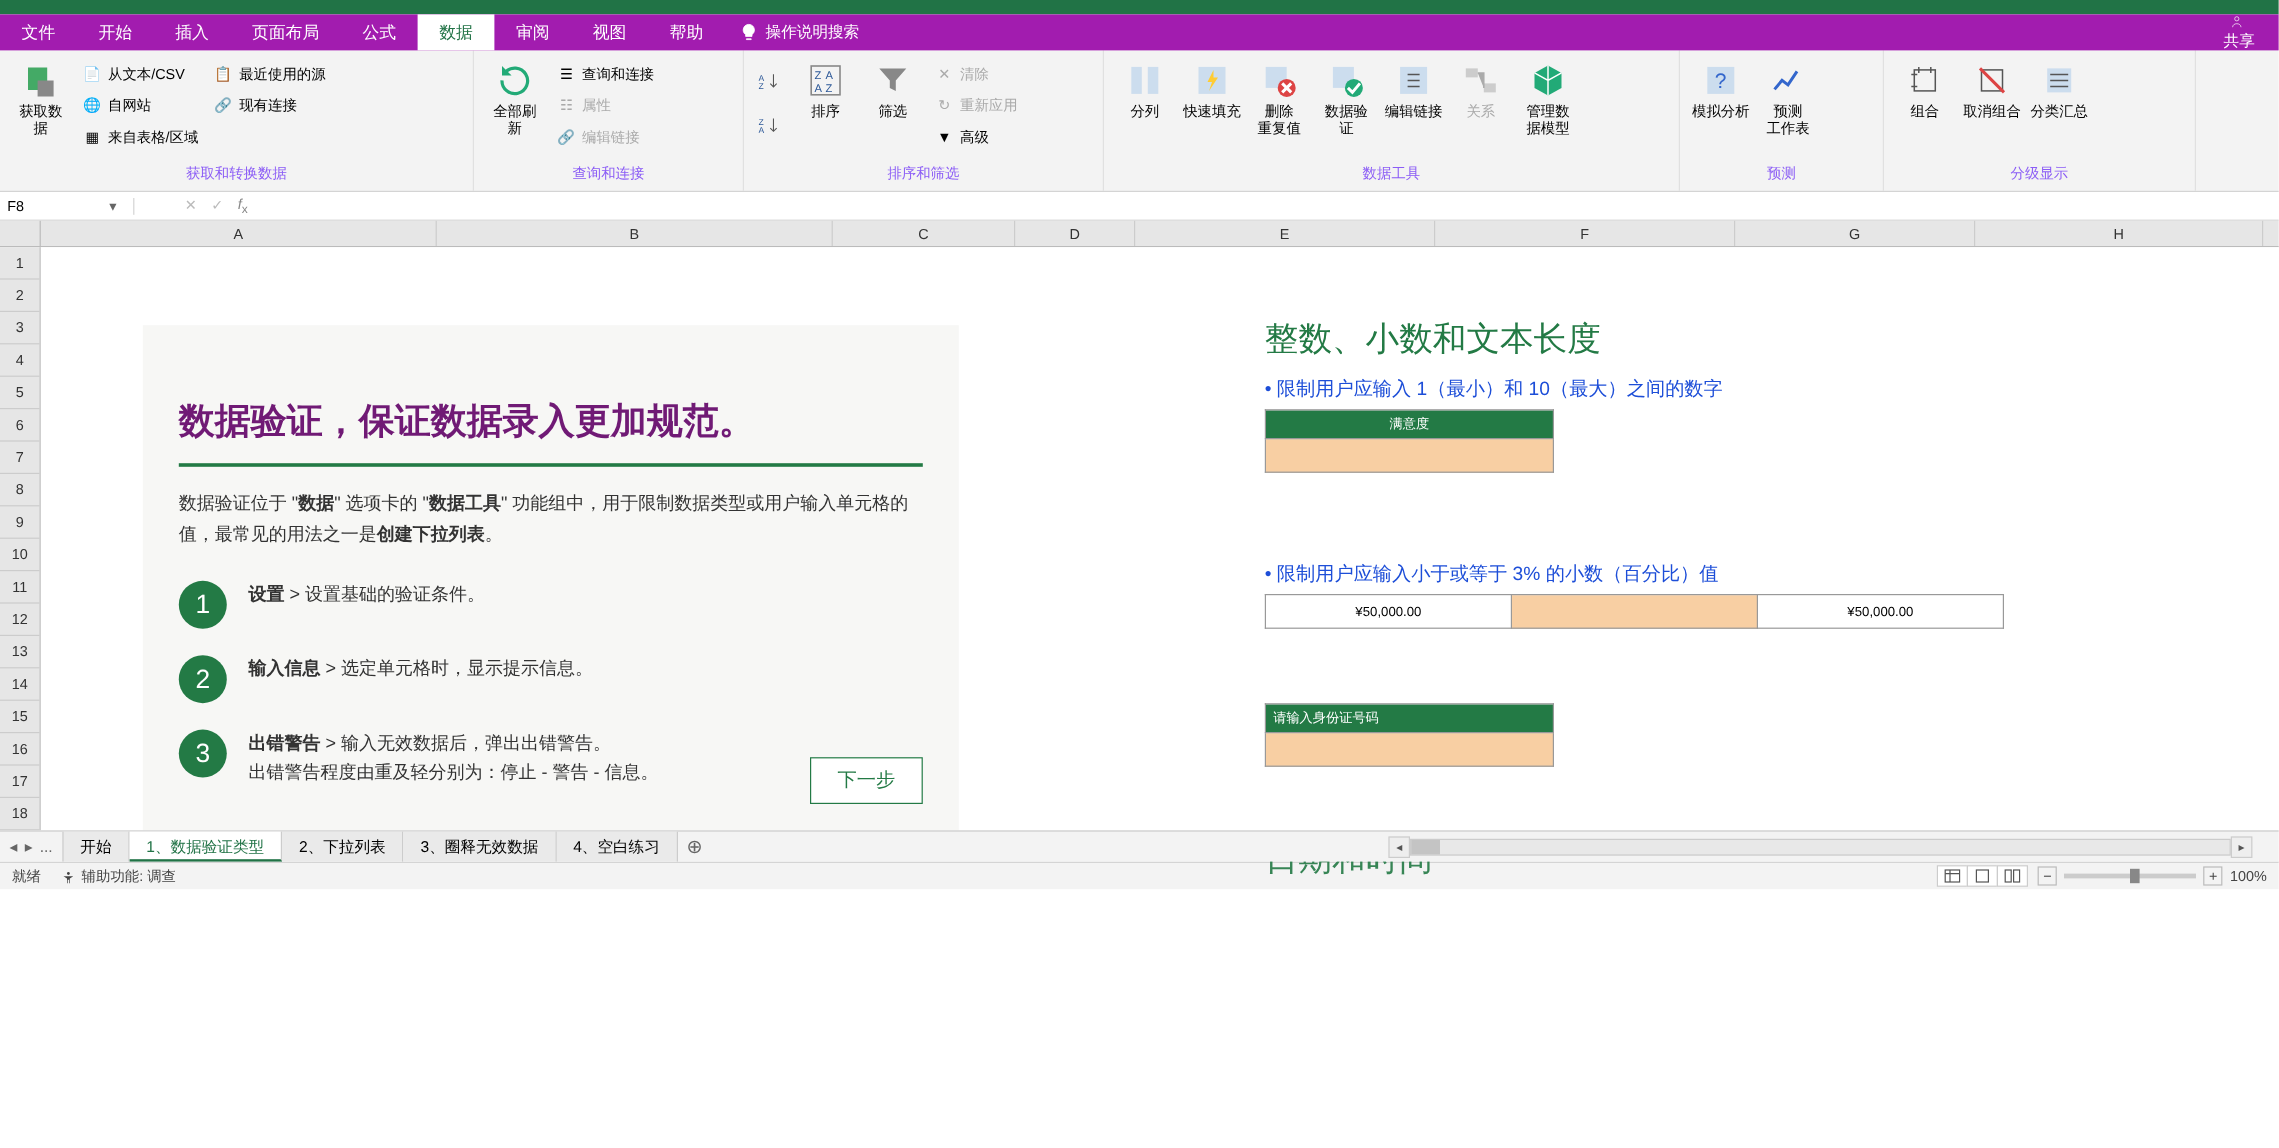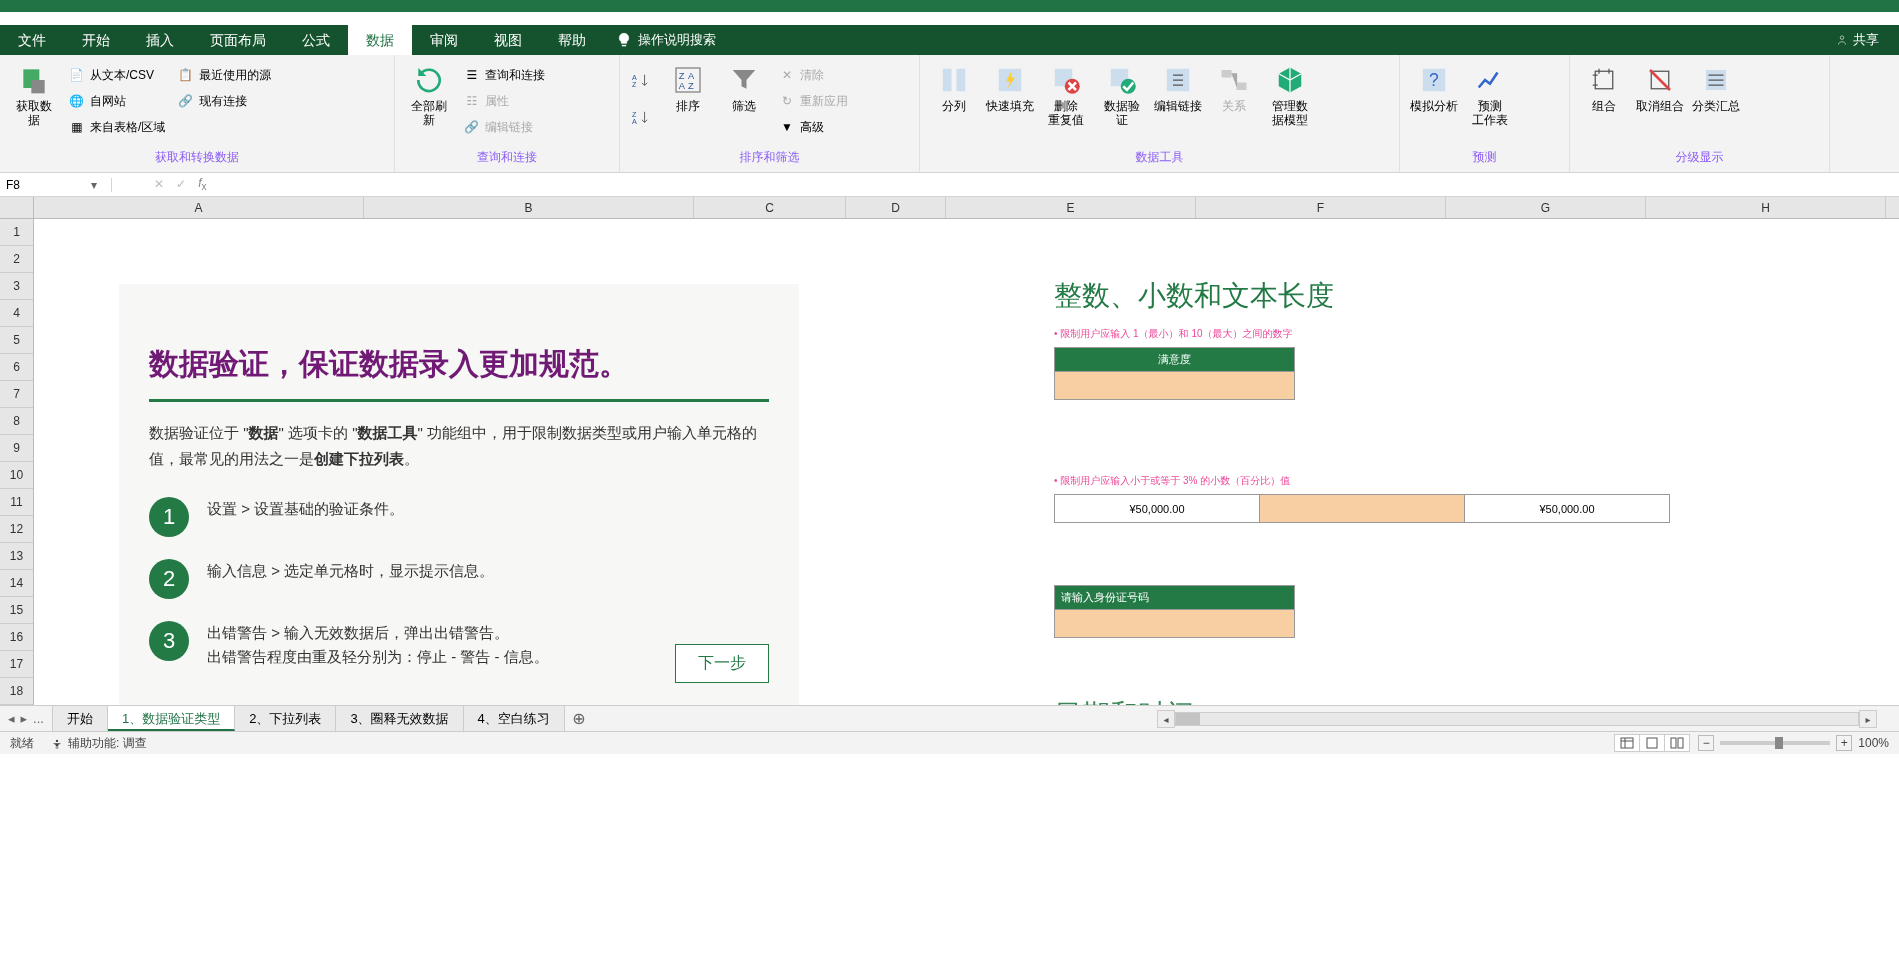--- a/index.html
+++ b/index.html
@@ -1,25 +1,25 @@
 <!DOCTYPE html>
 <html><head>
 <meta charset="utf-8">
 <style>
 * { margin: 0; padding: 0; box-sizing: border-box; font-family: "Microsoft YaHei", "Segoe UI", sans-serif; }
 body { background: #fff; overflow: hidden; width: 1899px; height: 957px; font-size: 13px; }
 
 
 .menubar { background: #217346; height: 12px; }
-.tabs-bar { background: #14532d; height: 30px; display: flex; align-items: center; color: #fff; position: relative; margin-top: 13px; }
+.tabs-bar { background: #a21caf; height: 30px; display: flex; align-items: center; color: #fff; position: relative; }
 .tab { padding: 0 18px; height: 30px; line-height: 30px; font-size: 14px; cursor: pointer; }
 .tab.active { background: #fff; color: #217346; }
 .tab-search { display: flex; align-items: center; padding-left: 12px; }
 .tab-search svg { width: 16px; height: 16px; margin-right: 6px; }
-.share { position: absolute; right: 20px; display: flex; align-items: center; font-size: 13px; }
+.share { position: absolute; right: 20px; display: flex; align-items: center; font-size: 13px; flex-direction: column; }
 .share svg { width: 14px; height: 14px; margin-right: 4px; }
 
 
 .ribbon { height: 118px; background: #f3f3f3; border-bottom: 1px solid #d4d4d4; display: flex; }
 .ribbon-group { border-right: 1px solid #e0e0e0; padding: 4px 8px; display: flex; flex-direction: column; justify-content: space-between; }
 .ribbon-group-label { text-align: center; font-size: 12px; color: #8b5cf6; padding: 2px 0; }
 .ribbon-body { flex: 1; display: flex; align-items: flex-start; gap: 4px; padding-top: 4px; }
 .rb-col { display: flex; flex-direction: column; gap: 2px; }
 .rb-big { display: flex; flex-direction: column; align-items: center; width: 52px; font-size: 12px; cursor: pointer; text-align:center; line-height:1.2; }
 .rb-big .icon-lg { width: 34px; height: 34px; display: flex; align-items: center; justify-content: center; margin-bottom: 2px; }
@@ -43,27 +43,27 @@
 
 
 .info-card { position:absolute; left:85px; top:65px; width:680px; background:#f7f7f5; padding:28px 30px 24px; }
 .info-card h1 { font-size:30px; color:#701a75; font-weight:700; margin-bottom:14px;margin-top:32px; }
 .info-card .hr { height:3px; background:#237a45; margin-bottom:18px; }
 .info-card p { font-size:15px; color:#333; line-height:1.7; margin-bottom:26px; }
 .info-card b { font-weight:700; }
 .step { display:flex; align-items:flex-start; gap:18px; margin-bottom:22px; }
 .step-num { width:40px; height:40px; border-radius:50%; background:#237a45; color:#fff; font-size:22px; display:flex; align-items:center; justify-content:center; flex-shrink:0;}
 .step-txt { font-size:15px; color:#333; line-height:1.6; }
-.step-txt b { font-weight:400; }
+.step-txt b { font-weight:700; }
 .next-btn { position:absolute; right:30px; bottom:32px; border:1.5px solid #237a45; color:#237a45; font-size:16px; padding:8px 22px; background:#fff; cursor:pointer; }
 
 
 .rt { position:absolute; left:1020px; top:58px; width:700px; }
 .rt h2 { color:#237a45; font-size:28px; font-weight:500; margin-bottom:12px; }
-.rt .bullet { color:#ec4899; font-size:10px; margin:6px 0 6px 0; }
+.rt .bullet { color:#1d4ed8; font-size:16px; margin:6px 0 6px 0; }
 .tbl { border-collapse:collapse; margin-bottom:28px; }
 .tbl td,.tbl th { border:1px solid #999; font-size:11px; text-align:center; }
 .tbl .hdr { background:#237a45; color:#fff; padding:4px 0; font-weight:500;}
 .tbl .peach { background:#f8cfa3; height:28px; }
 .tbl .val { background:#fff; padding:4px 0;}
 .tbl1 td { width:240px; }
 .tbl2 td,.tbl2 th { width:205px; height:26px;}
 
 
 .sheet-tabs { height:26px; border-top:1px solid #ccc; background:#f3f3f3; display:flex; align-items:center; font-size:13px; position:relative;}

